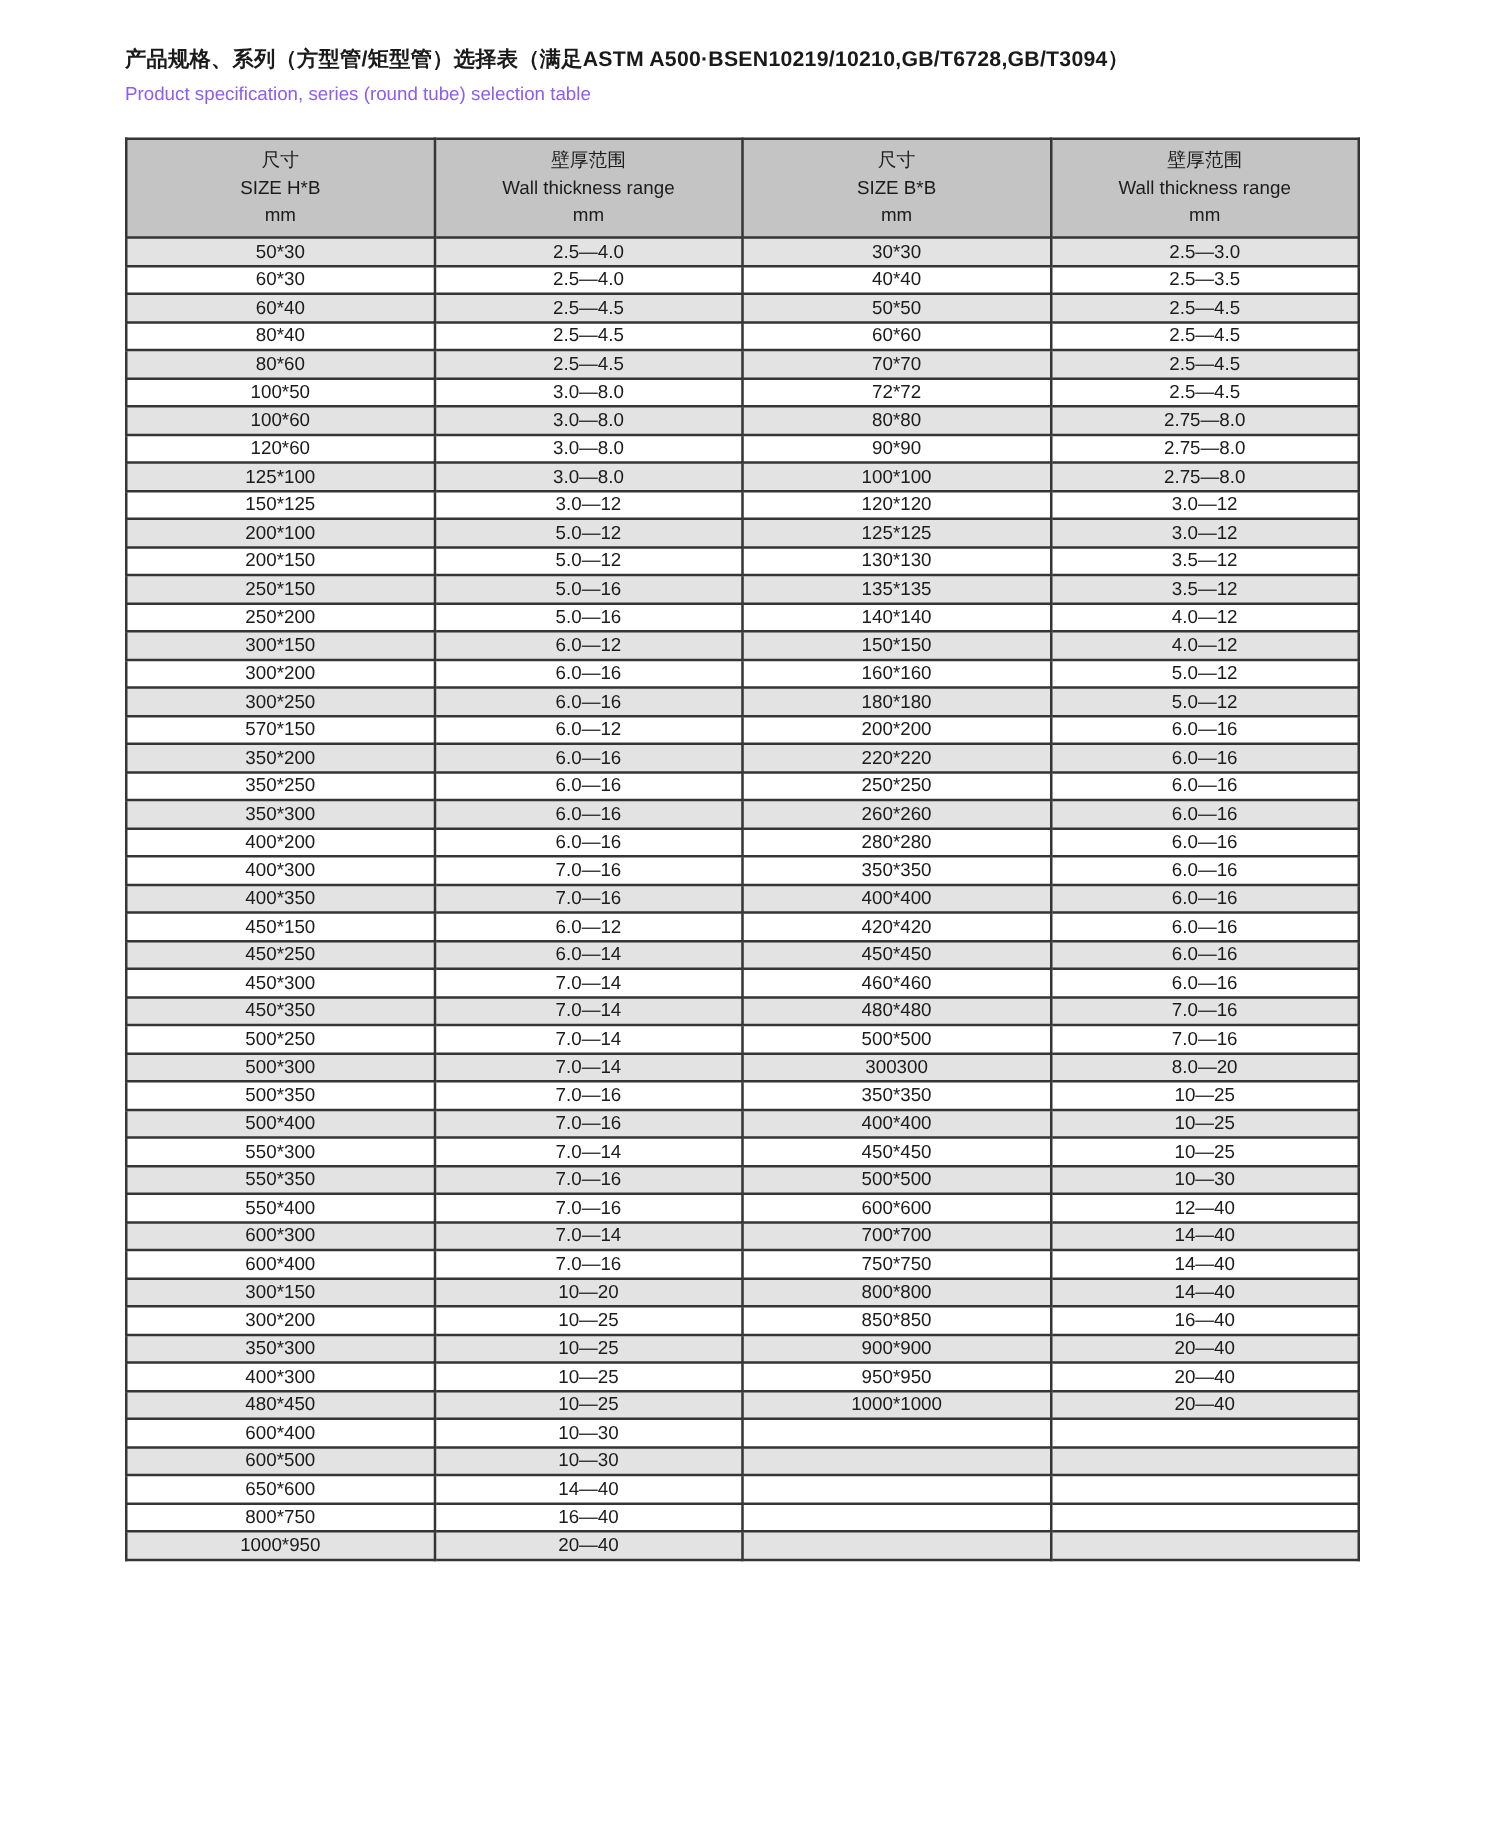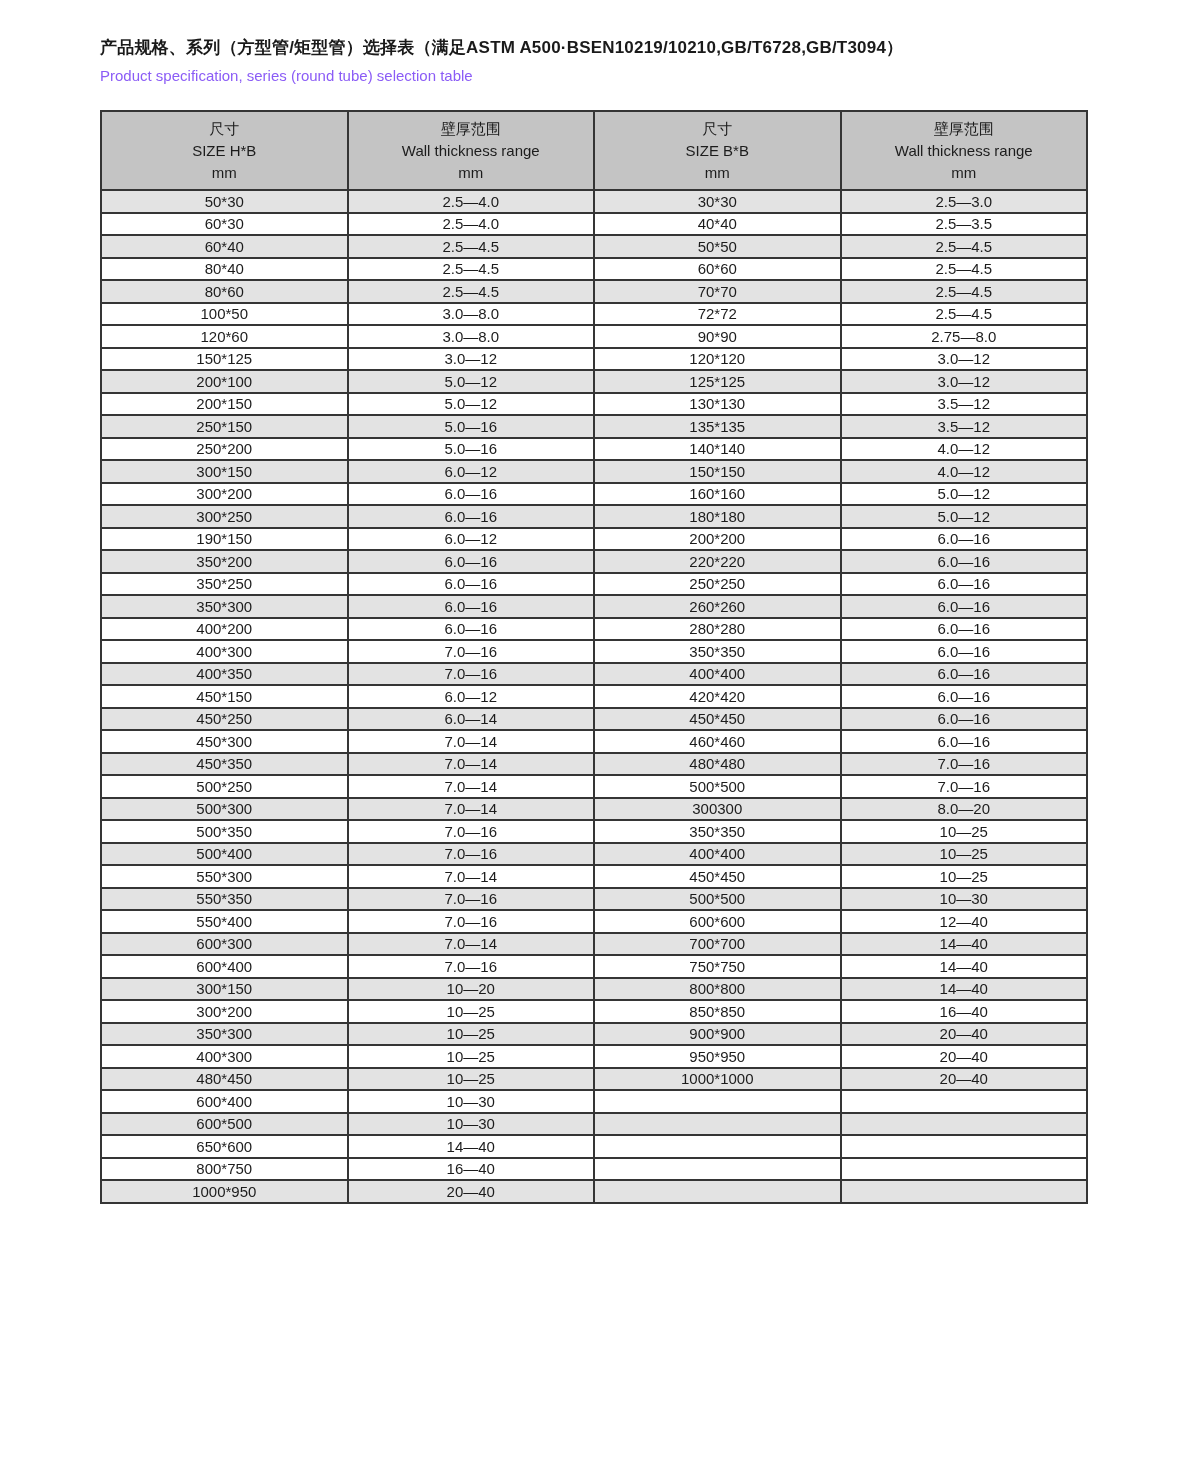--- a/index.html
+++ b/index.html
@@ -128,26 +128,38 @@
           <td>2.5—4.5</td>
           <td>70*70</td>
           <td>2.5—4.5</td>
         </tr>
         <tr>
           <td>100*50</td>
           <td>3.0—8.0</td>
           <td>72*72</td>
           <td>2.5—4.5</td>
         </tr>
+        <tr class="shaded">
+          <td>100*60</td>
+          <td>3.0—8.0</td>
+          <td>80*80</td>
+          <td>2.75—8.0</td>
+        </tr>
         <tr>
           <td>120*60</td>
           <td>3.0—8.0</td>
           <td>90*90</td>
           <td>2.75—8.0</td>
         </tr>
+        <tr class="shaded">
+          <td>125*100</td>
+          <td>3.0—8.0</td>
+          <td>100*100</td>
+          <td>2.75—8.0</td>
+        </tr>
         <tr>
           <td>150*125</td>
           <td>3.0—12</td>
           <td>120*120</td>
           <td>3.0—12</td>
         </tr>
         <tr class="shaded">
           <td>200*100</td>
           <td>5.0—12</td>
           <td>125*125</td>
@@ -183,21 +195,21 @@
           <td>160*160</td>
           <td>5.0—12</td>
         </tr>
         <tr class="shaded">
           <td>300*250</td>
           <td>6.0—16</td>
           <td>180*180</td>
           <td>5.0—12</td>
         </tr>
         <tr>
-          <td>190*150</td>
+          <td>570*150</td>
           <td>6.0—12</td>
           <td>200*200</td>
           <td>6.0—16</td>
         </tr>
         <tr class="shaded">
           <td>350*200</td>
           <td>6.0—16</td>
           <td>220*220</td>
           <td>6.0—16</td>
         </tr>

